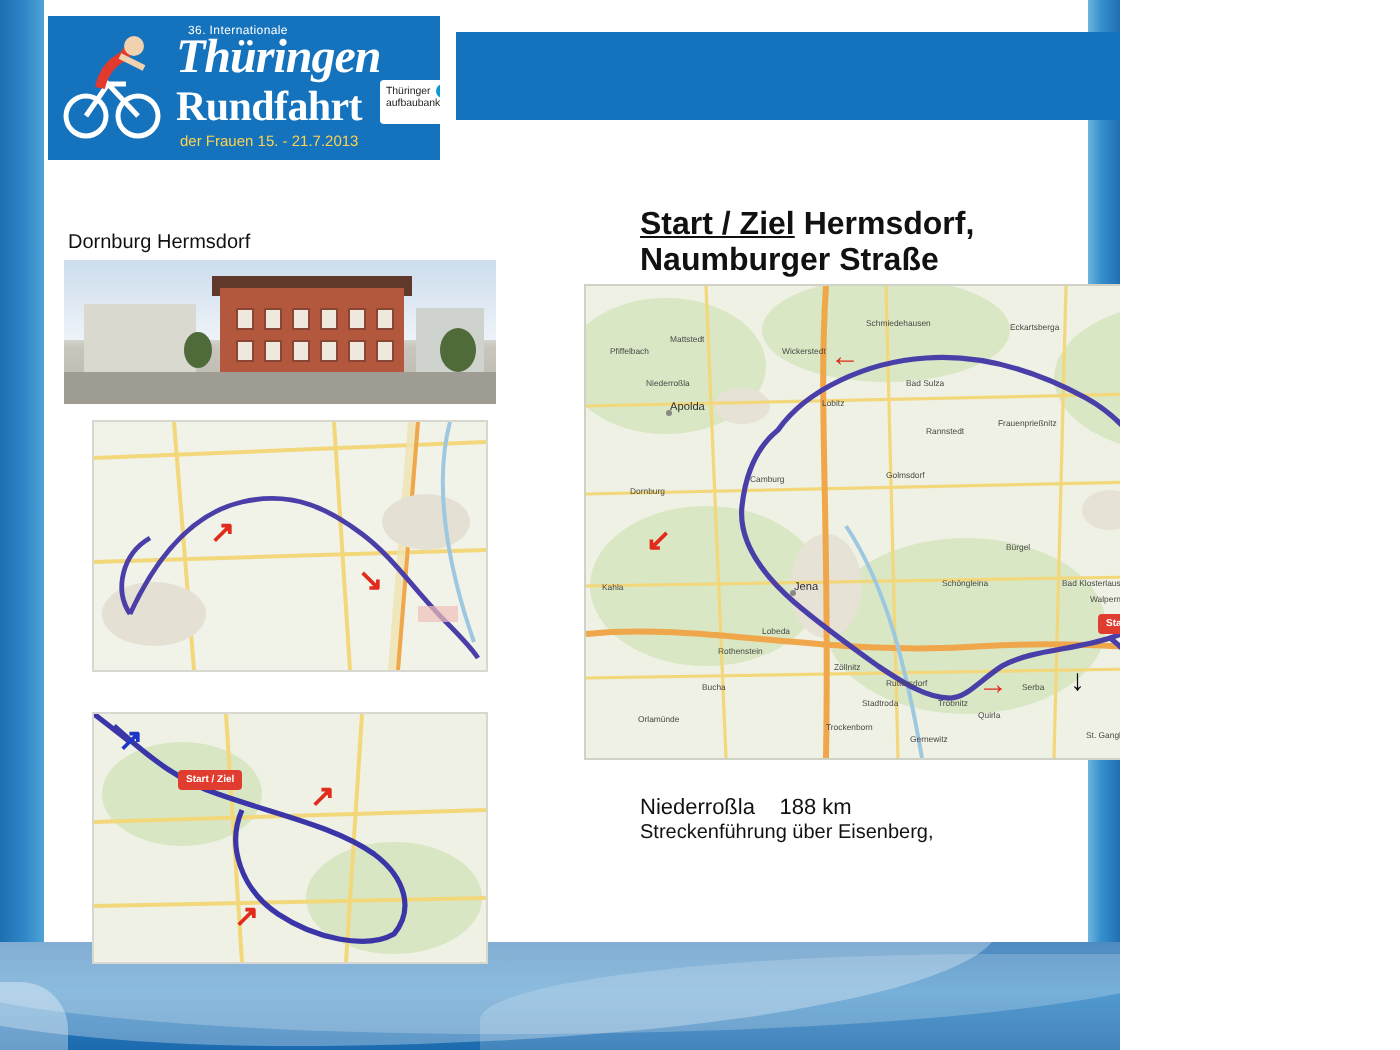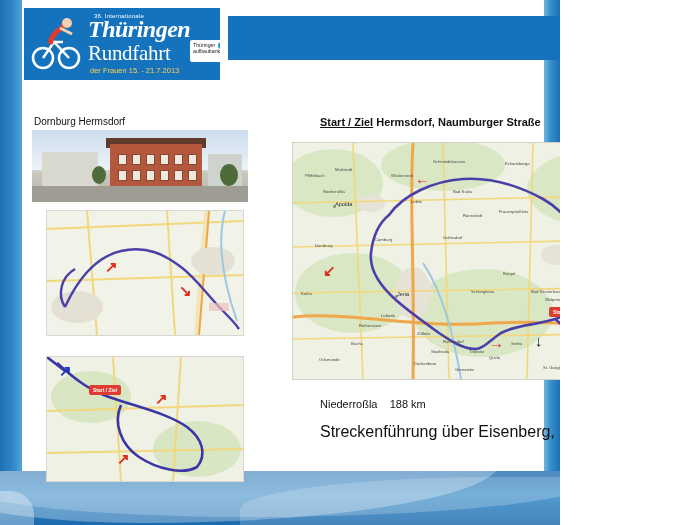--- a/index.html
+++ b/index.html
@@ -98,21 +98,21 @@
     font-weight: bold;
     font-style: italic;
     letter-spacing: -0.5px;
   }
   .logo-rund {
     position: absolute;
     left: 64px; top: 33px;
     color: #ffffff;
     font-family: "Liberation Serif", serif;
     font-size: 21px;
-    font-weight: normal;
+    font-weight: bold;
     letter-spacing: -0.3px;
   }
   .logo-sub {
     position: absolute;
     left: 66px; top: 58px;
     color: #ffd34d;
     font-size: 7.5px;
     font-weight: normal;
   }
   .logo-sponsor {
@@ -301,36 +301,36 @@
   }
   .arrow.blue { color: #1c37c8; }
   .arrow.black { color: #101010; }
   .route-svg, .map-svg {
     position: absolute;
     left: 0; top: 0;
   }
   
   .right-title {
     position: absolute;
-    left: 320px; top: 116px;
-    font-size: 11px;
+    left: 320px; top: 104px;
+    font-size: 16px;
     color: #111111;
   }
   .right-title u { text-decoration: underline; }
   .right-title b { font-weight: bold; }
   .txt-total {
     position: absolute;
     left: 320px; top: 398px;
     font-size: 11px;
     color: #111111;
   }
   .txt-route {
     position: absolute;
-    left: 320px; top: 420px;
-    font-size: 16px;
+    left: 320px; top: 410px;
+    font-size: 10px;
     color: #111111;
     line-height: 1.45;
     width: 280px;
   }
 </style>
 </head>
 <body>
 
 <div class="slide">
 

